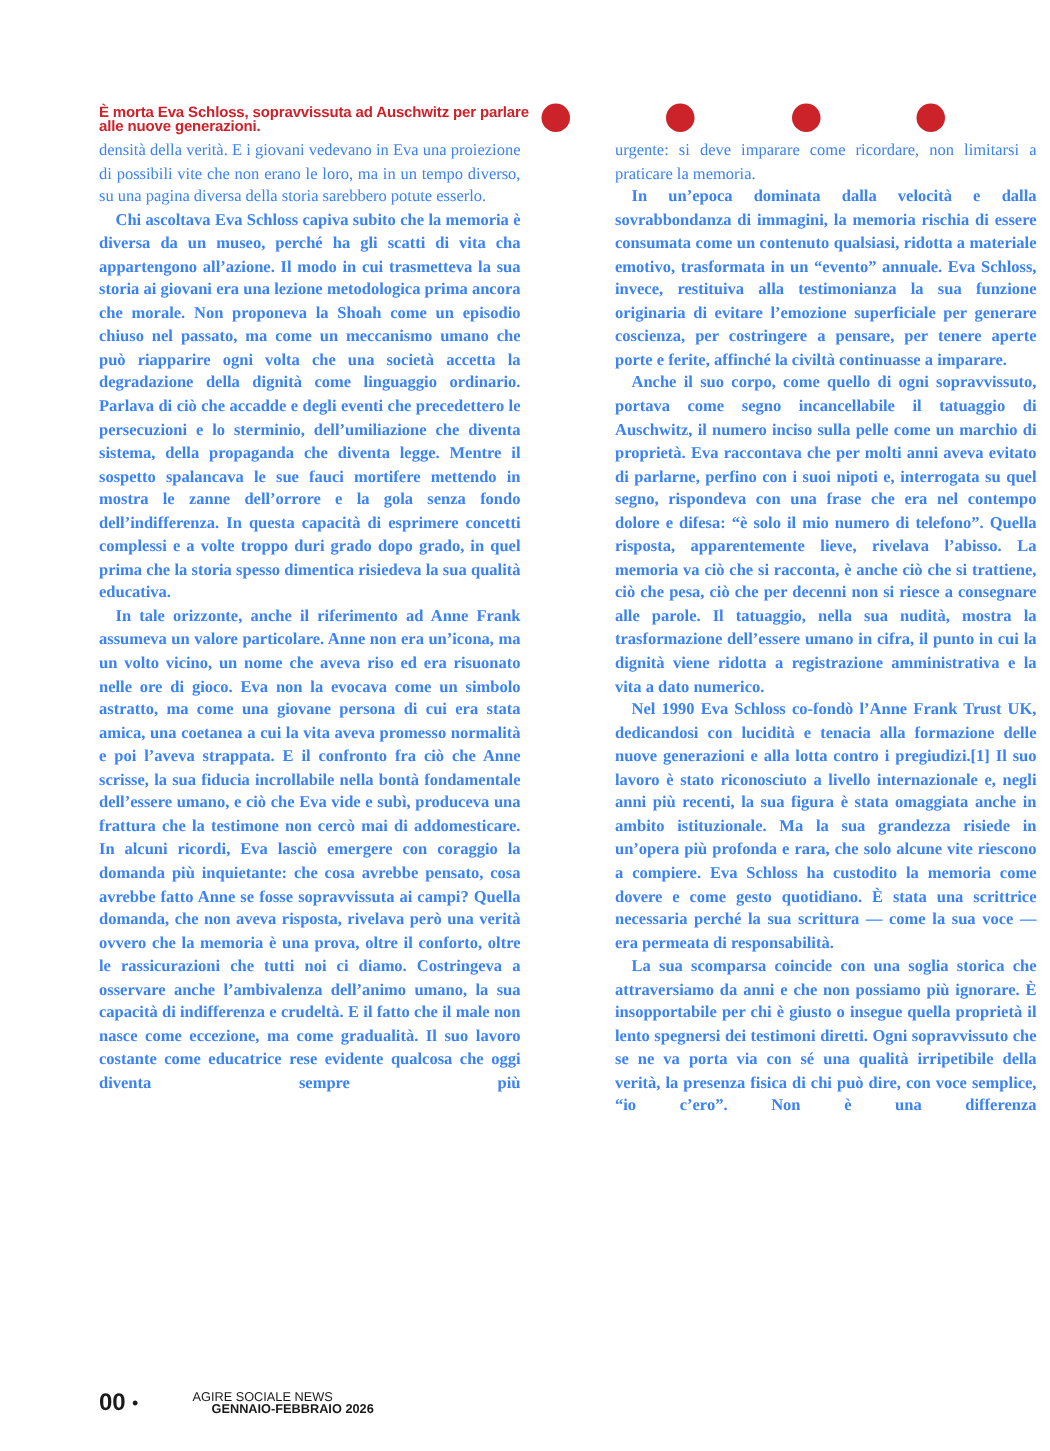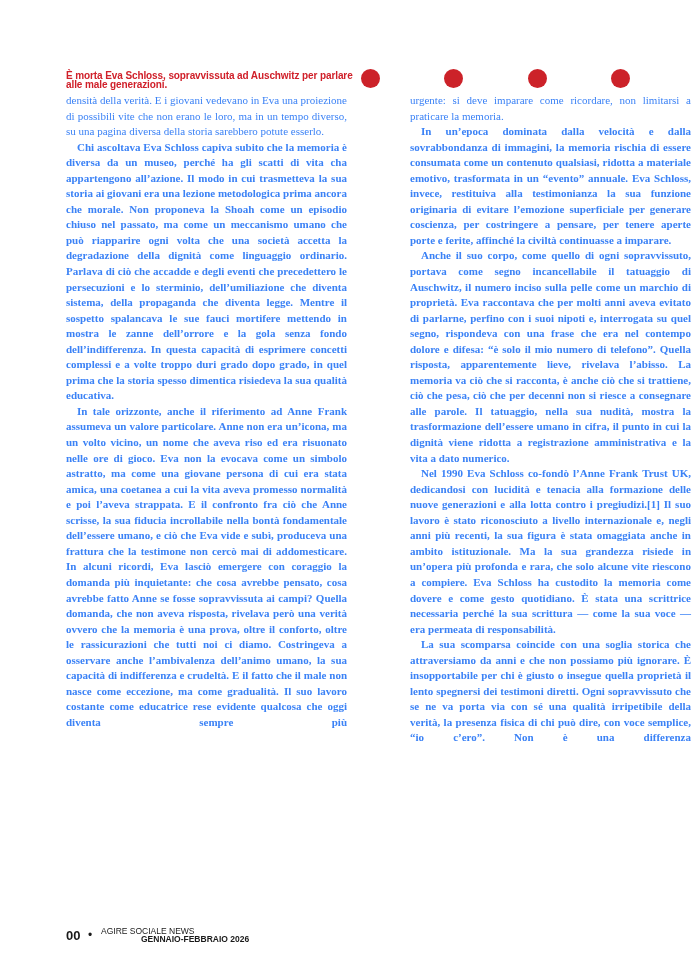--- a/index.html
+++ b/index.html
@@ -16,34 +16,34 @@
     position: absolute; top: 93px; width: 281px;
     font-family: "Liberation Serif", serif; font-size: 11px; line-height: 15.55px;
     color: #3b82f6; text-align: justify; hyphens: none;
   }
   .col.left { left: 66px; }
   .col.right { left: 375px; margin-left: 35px; }
   .col p { margin: 0; }
   .col p.indent { text-indent: 11px; font-weight: bold; }
   .col p.last { text-align-last: justify; }
   .footer { position: absolute; left: 66px; top: 928px; font-family: "Liberation Sans", sans-serif; color: #1a1a1a; }
-  .pagenum { position: absolute; left: 0; top: 0; font-weight: bold; font-size: 13px; line-height: 15px; }
+  .pagenum { position: absolute; left: 0; top: 0; font-weight: bold; font-size: 16px; line-height: 15px; }
   .bullet { position: absolute; left: 22px; top: 1px; font-size: 12px; line-height: 12px; }
   .mag { position: absolute; left: 35px; top: 0; font-size: 8.5px; line-height: 7.5px; white-space: nowrap; }
-  .mag .name { display: block; }
+  .mag .name { display: block; text-align: center; }
   .mag .issue { display: block; font-weight: bold; margin-left: 40px; }
 </style>
 </head>
 <body>
 
 <div class="page">
 
   <div class="kicker">
     <span>È morta Eva Schloss, sopravvissuta ad Auschwitz per parlare</span>
-    <span>alle male generazioni.</span>
+    <span>alle nuove generazioni.</span>
   </div>
 
   <div class="dot" style="left:361px"></div>
   <div class="dot" style="left:444px"></div>
   <div class="dot" style="left:528px"></div>
   <div class="dot" style="left:611px"></div>
 
   <div class="col left">
     <p>densità della verità. E i giovani vedevano in Eva una proiezione di possibili vite che non erano le loro, ma in un tempo diverso, su una pagina diversa della storia sarebbero potute esserlo.</p>
     <p class="indent">Chi ascoltava Eva Schloss capiva subito che la memoria è diversa da un museo, perché ha gli scatti di vita cha appartengono all’azione. Il modo in cui trasmetteva la sua storia ai giovani era una lezione metodologica prima ancora che morale. Non proponeva la Shoah come un episodio chiuso nel passato, ma come un meccanismo umano che può riapparire ogni volta che una società accetta la degradazione della dignità come linguaggio ordinario. Parlava di ciò che accadde e degli eventi che precedettero le persecuzioni e lo sterminio, dell’umiliazione che diventa sistema, della propaganda che diventa legge. Mentre il sospetto spalancava le sue fauci mortifere mettendo in mostra le zanne dell’orrore e la gola senza fondo dell’indifferenza. In questa capacità di esprimere concetti complessi e a volte troppo duri grado dopo grado, in quel prima che la storia spesso dimentica risiedeva la sua qualità educativa.</p>

